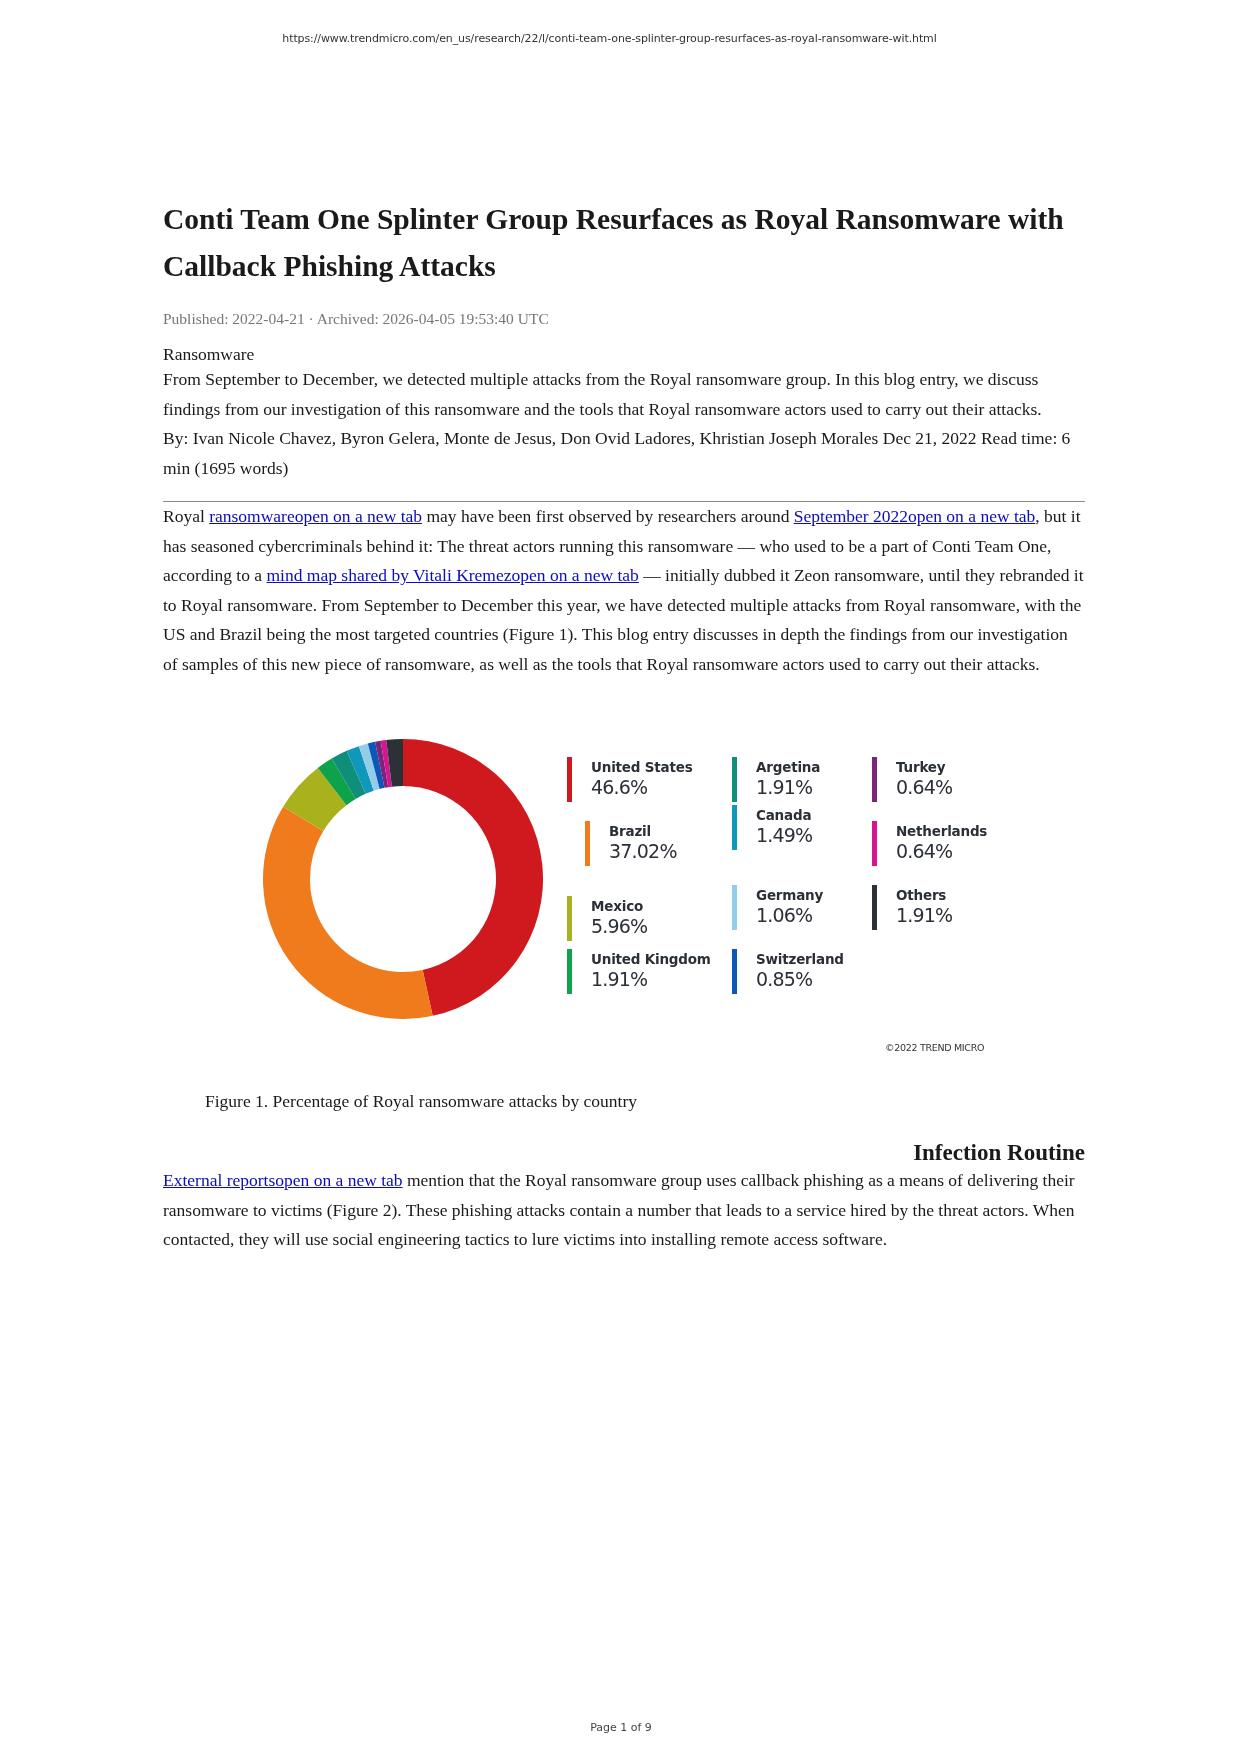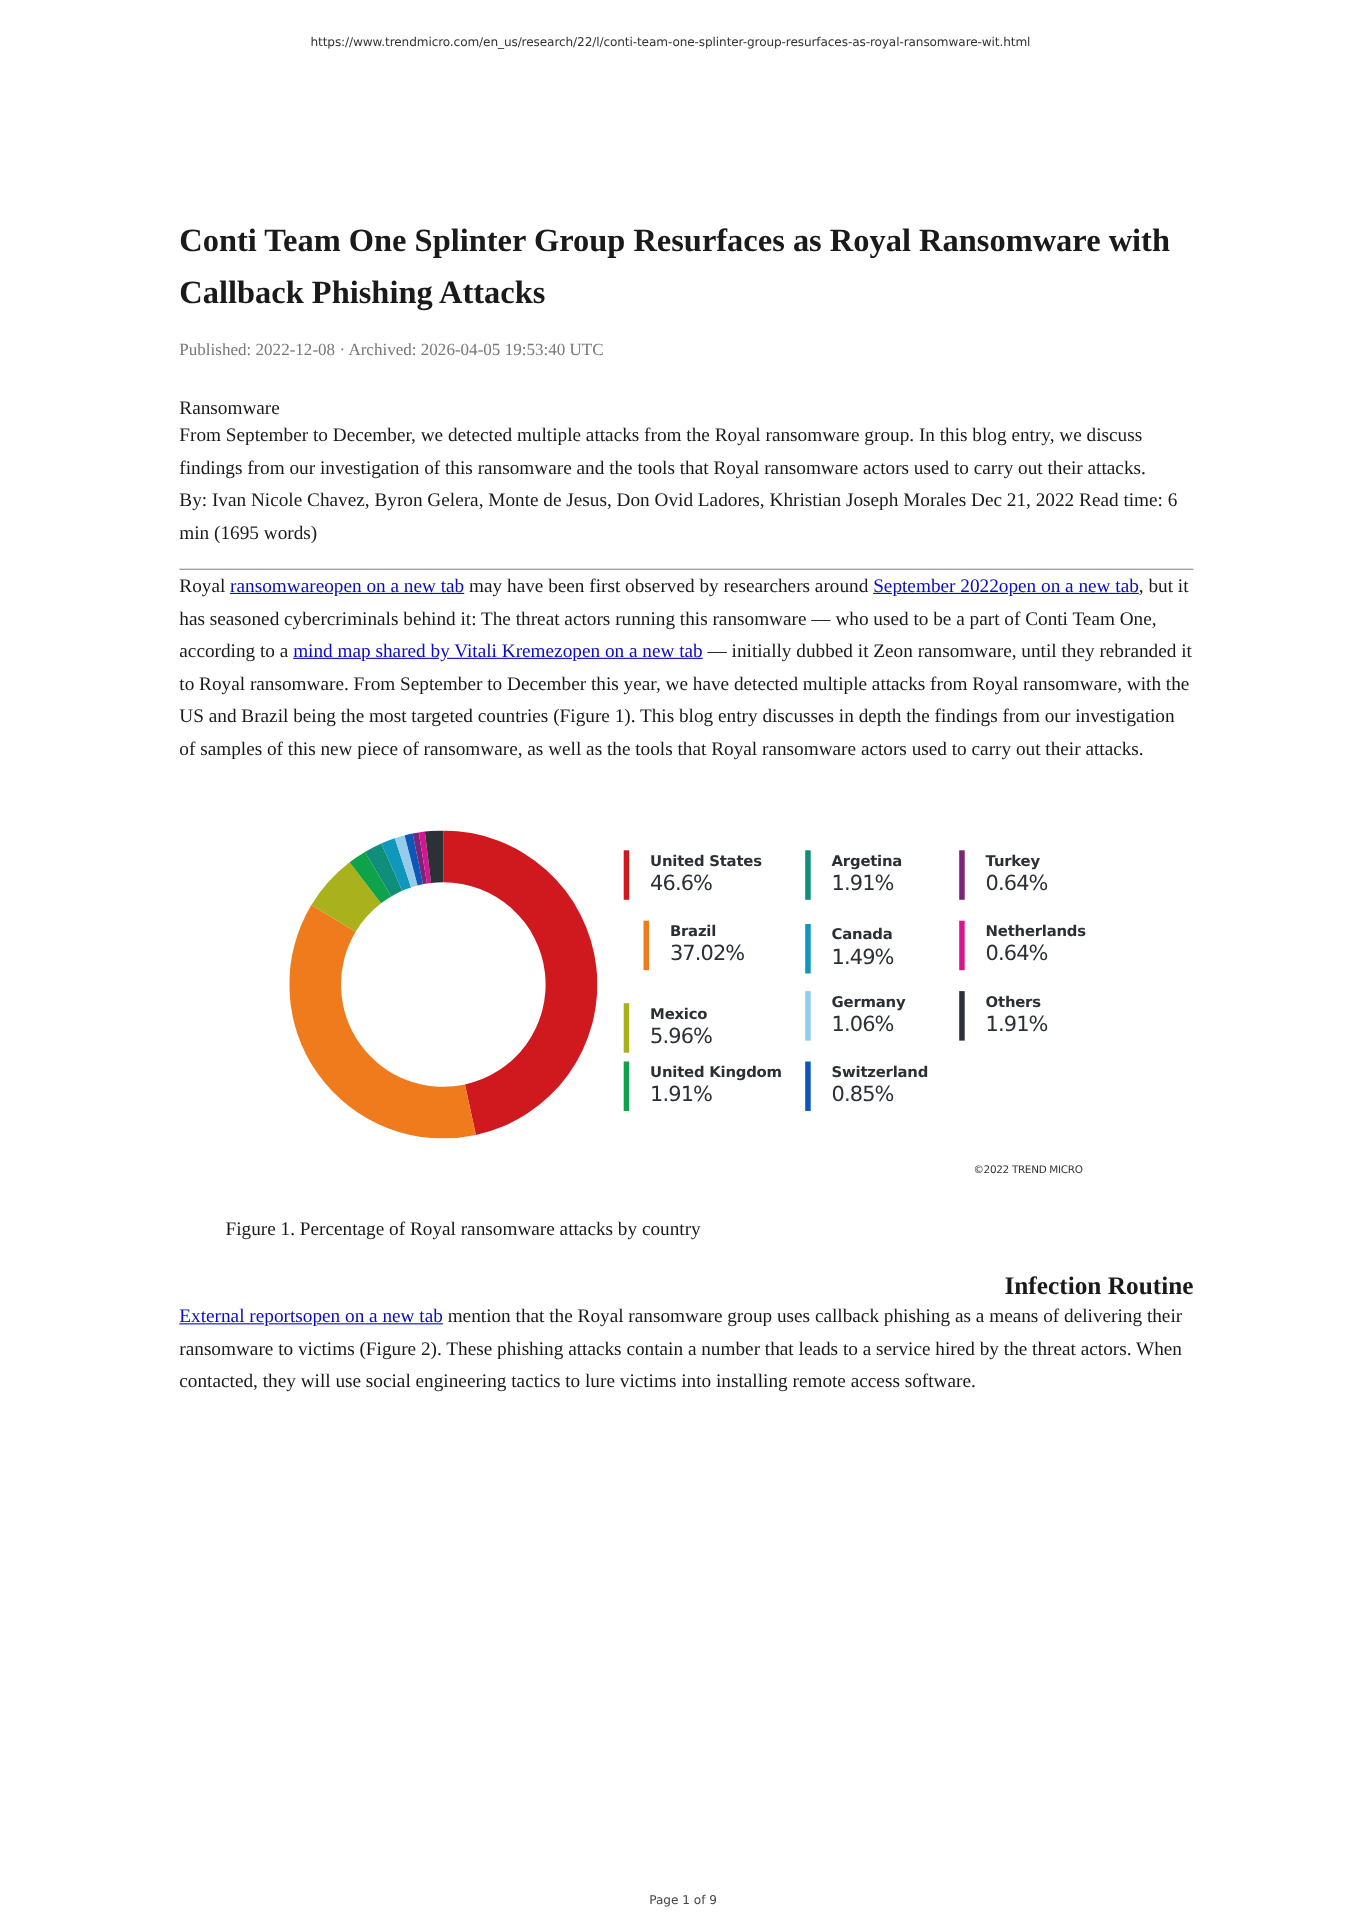--- a/index.html
+++ b/index.html
@@ -1,21 +1,21 @@
 <!DOCTYPE html>
 <html><head>
 <meta charset="utf-8">
 <style>
   html, body { margin: 0; padding: 0; background: #ffffff; }
   body { width: 1242px; height: 1756px; position: relative; font-family: "Liberation Serif", serif; color: #1a1a1a; overflow: hidden; }
   .url-header { position: absolute; top: 32px; left: 0; width: 1219px; text-align: center; font-family: "DejaVu Sans", sans-serif; font-size: 11px; color: #333; letter-spacing: -0.1px; }
   .page { position: absolute; left: 163px; top: 196px; width: 922px; }
   h1.title { font-family: "Liberation Serif", serif; font-weight: bold; font-size: 29.5px; line-height: 47px; margin: 0; color: #1a1a1a; }
   .meta { margin-top: 20px; font-size: 15.5px; color: #777; }
-  .category { margin-top: 32px; font-size: 17.5px; }
+  .category { margin-top: 16px; font-size: 17.5px; }
   p.para { font-size: 17.5px; line-height: 29.5px; margin: 0; }
   .summary { margin-top: 20px; }
   .byline { margin-top: 18px; }
   hr.divider { border: none; border-top: 1.5px solid #8a8a8a; margin: 18px 0 0 0; }
   .body1 { margin-top: 21px; }
   a.link { color: #1a0dab; text-decoration: underline; color: #0b0bbf; }
   .figure { position: relative; margin-top: 60px; height: 330px; }
   .donut { position: absolute; left: 100px; top: 0px; width: 280px; height: 280px; }
   .legend { position: absolute; left: 404px; top: 18px; width: 440px; height: 260px; font-family: "DejaVu Sans", sans-serif; }
   .legend-item { position: absolute; width: 150px; height: 48px; }
@@ -28,21 +28,21 @@
   .body2 { margin-top: 22px; }
   .footer { position: absolute; top: 1721px; left: 0; width: 1242px; text-align: center; font-family: "DejaVu Sans", sans-serif; font-size: 11px; color: #444; }
 </style>
 </head>
 <body>
 
 <div class="url-header">https://www.trendmicro.com/en_us/research/22/l/conti-team-one-splinter-group-resurfaces-as-royal-ransomware-wit.html</div>
 
 <div class="page">
   <h1 class="title">Conti Team One Splinter Group Resurfaces as Royal Ransomware with Callback Phishing Attacks</h1>
-  <div class="meta">Published: 2022-12-08 · Archived: 2026-04-05 19:53:40 UTC</div>
+  <div class="meta">Published: 2022-04-21 · Archived: 2026-04-05 19:53:40 UTC</div>
   <div class="category para">Ransomware</div>
   <p class="para summary">From September to December, we detected multiple attacks from the Royal ransomware group. In this blog entry, we discuss findings from our investigation of this ransomware and the tools that Royal ransomware actors used to carry out their attacks.</p>
   <p class="para byline">By: Ivan Nicole Chavez, Byron Gelera, Monte de Jesus, Don Ovid Ladores, Khristian Joseph Morales Dec 21, 2022 Read time: 6 min (1695 words)</p>
   <hr class="divider">
 
   <p class="para body1"><span>Royal </span><a class="link" href="#">ransomwareopen on a new tab</a><span> may have been first observed by researchers around </span><a class="link" href="#">September 2022open on a new tab</a><span>, but it has seasoned cybercriminals behind it: The threat actors running this ransomware — who used to be a part of Conti Team One, according to a </span><a class="link" href="#">mind map shared by Vitali Kremezopen on a new tab</a><span> — initially dubbed it Zeon ransomware, until they rebranded it to Royal ransomware. From September to December this year, we have detected multiple attacks from Royal ransomware, with the US and Brazil being the most targeted countries (Figure 1). This blog entry discusses in depth the findings from our investigation of samples of this new piece of ransomware, as well as the tools that Royal ransomware actors used to carry out their attacks.</span></p>
 
   <div class="figure">
     <svg class="donut" viewBox="0 0 280 280" id="donut-svg">
         <path d="M140,0 A140,140 0 0 1 169.64093042355427,276.8262227923654 L159.69004663850393,230.89170514064273 A93,93 0 0 0 140,47 Z" fill="#d0181f"></path>
@@ -76,21 +76,21 @@
         <div class="legend-item" style="left: 0px; top: 192px;">
           <div class="legend-bar" style="background: rgb(14, 162, 75);"></div>
           <div class="legend-name">United Kingdom</div>
           <div class="legend-val">1.91%</div>
         </div>
         <div class="legend-item" style="left: 165px; top: 0px;">
           <div class="legend-bar" style="background: rgb(15, 143, 122);"></div>
           <div class="legend-name">Argetina</div>
           <div class="legend-val">1.91%</div>
         </div>
-        <div class="legend-item" style="left: 165px; top: 67px;">
+        <div class="legend-item" style="left: 165px; top: 48px;">
           <div class="legend-bar" style="background: rgb(15, 151, 188);"></div>
           <div class="legend-name">Canada</div>
           <div class="legend-val">1.49%</div>
         </div>
         <div class="legend-item" style="left: 165px; top: 128px;">
           <div class="legend-bar" style="background: rgb(147, 205, 234);"></div>
           <div class="legend-name">Germany</div>
           <div class="legend-val">1.06%</div>
         </div>
         <div class="legend-item" style="left: 165px; top: 192px;">

